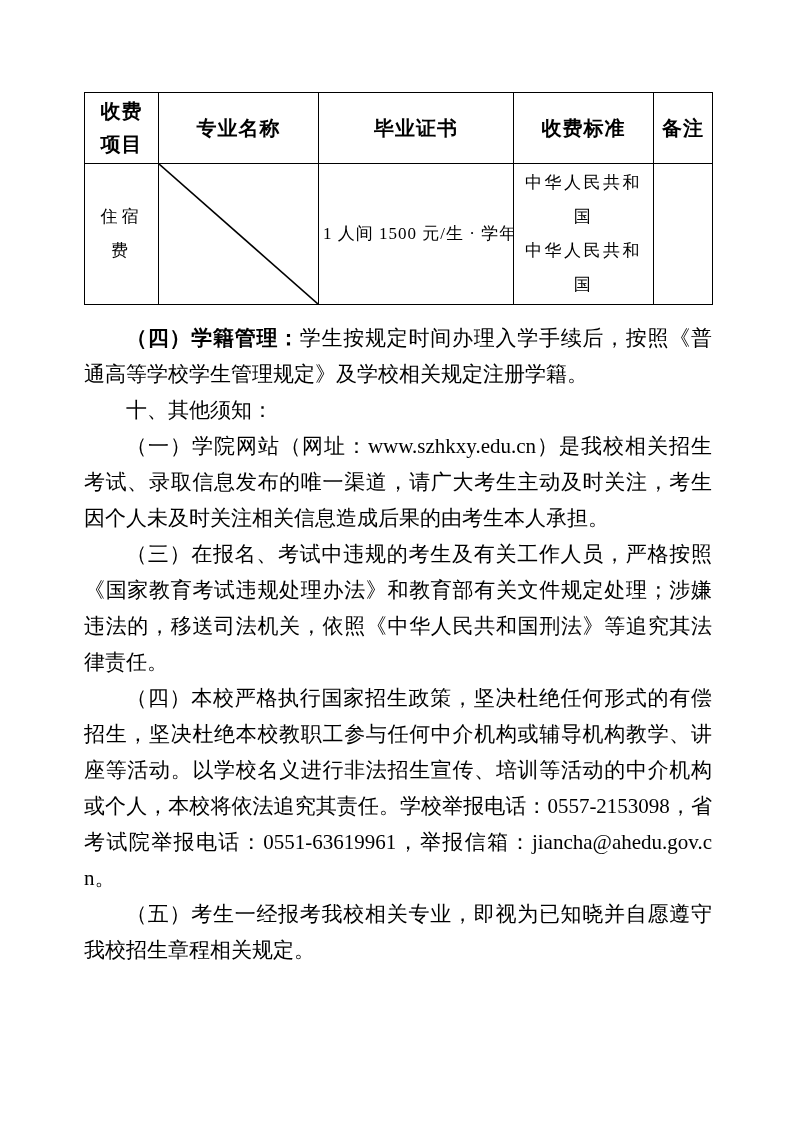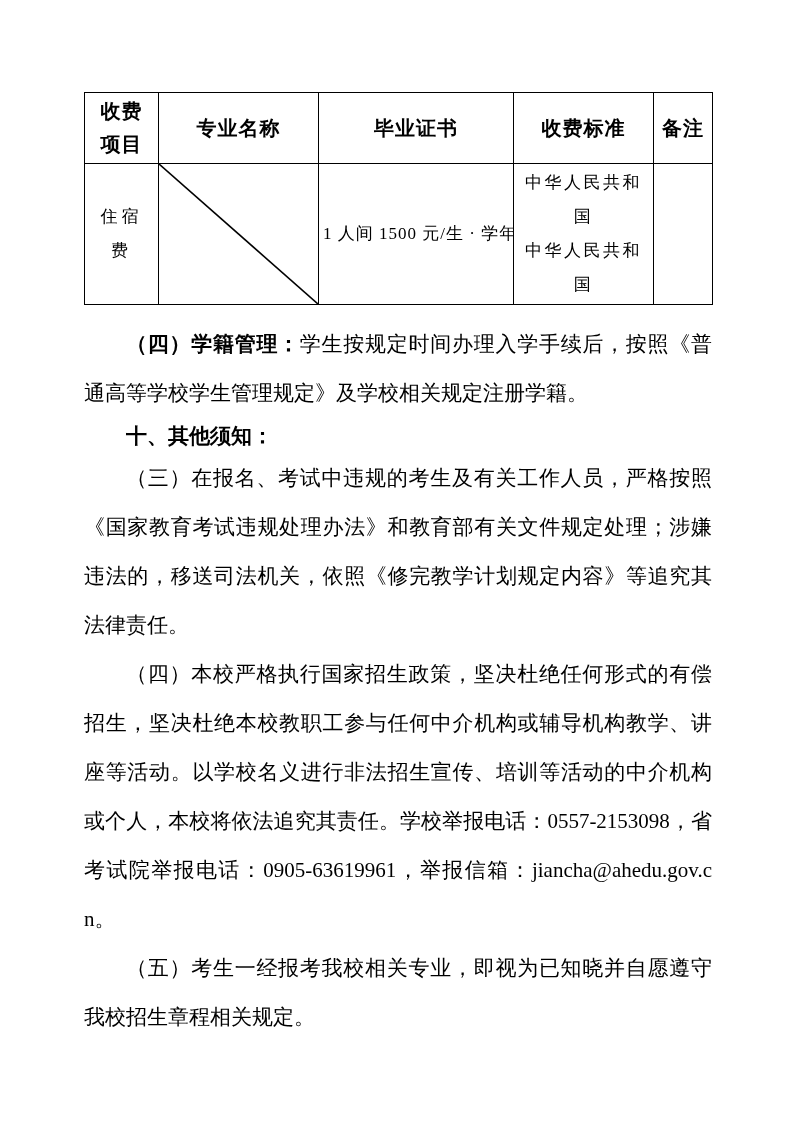--- a/index.html
+++ b/index.html
@@ -45,31 +45,31 @@
   td.cell-standard { font-size: 17px; letter-spacing: 1px; white-space: nowrap; }
   td.cell-basis    { font-size: 16px; letter-spacing: 2.5px; line-height: 35px; }
   td.cell-diagonal { position: relative; padding: 0; }
   td.cell-diagonal svg { position: absolute; top: 0; left: 0; width: 100%; height: 100%; display: block; }
 
   
   .text-block { margin-top: 15px; width: 628px; }
   .para {
     margin: 0;
     font-size: 21px;
-    line-height: 49px;
+    line-height: 36px;
     text-align: justify;
     text-indent: 42px;
     word-break: break-all;
   }
   .lead { font-weight: bold; }
   .section-heading {
     margin: 0;
     font-size: 21px;
     line-height: 36px;
-    font-weight: bold;
+    font-weight: normal;
     text-indent: 42px;
   }
 </style>
 </head>
 <body>
 
 <div class="page">
 
   <table class="fee-table">
     <colgroup>
@@ -109,19 +109,20 @@
       </tr>
     </tbody>
   </table>
 
   <div class="text-block">
     <p class="para"><span class="lead">（四）学籍管理：</span><span>学生按规定时间办理入学手续后，按照《普通高等学校学生管理规定》及学校相关规定注册学籍。</span></p>
 
 
     <p class="section-heading">十、其他须知：</p>
 
-    <p class="para">（三）在报名、考试中违规的考生及有关工作人员，严格按照《国家教育考试违规处理办法》和教育部有关文件规定处理；涉嫌违法的，移送司法机关，依照《修完教学计划规定内容》等追究其法律责任。</p>
-    <p class="para">（四）本校严格执行国家招生政策，坚决杜绝任何形式的有偿招生，坚决杜绝本校教职工参与任何中介机构或辅导机构教学、讲座等活动。以学校名义进行非法招生宣传、培训等活动的中介机构或个人，本校将依法追究其责任。学校举报电话：0557-2153098，省考试院举报电话：0905-63619961，举报信箱：jiancha@ahedu.gov.cn。</p>
+    <p class="para">（一）学院网站（网址：www.szhkxy.edu.cn）是我校相关招生考试、录取信息发布的唯一渠道，请广大考生主动及时关注，考生因个人未及时关注相关信息造成后果的由考生本人承担。</p>
+    <p class="para">（三）在报名、考试中违规的考生及有关工作人员，严格按照《国家教育考试违规处理办法》和教育部有关文件规定处理；涉嫌违法的，移送司法机关，依照《中华人民共和国刑法》等追究其法律责任。</p>
+    <p class="para">（四）本校严格执行国家招生政策，坚决杜绝任何形式的有偿招生，坚决杜绝本校教职工参与任何中介机构或辅导机构教学、讲座等活动。以学校名义进行非法招生宣传、培训等活动的中介机构或个人，本校将依法追究其责任。学校举报电话：0557-2153098，省考试院举报电话：0551-63619961，举报信箱：jiancha@ahedu.gov.cn。</p>
     <p class="para">（五）考生一经报考我校相关专业，即视为已知晓并自愿遵守我校招生章程相关规定。</p>
 
   </div>
 
 </div>
 
 </body></html>

